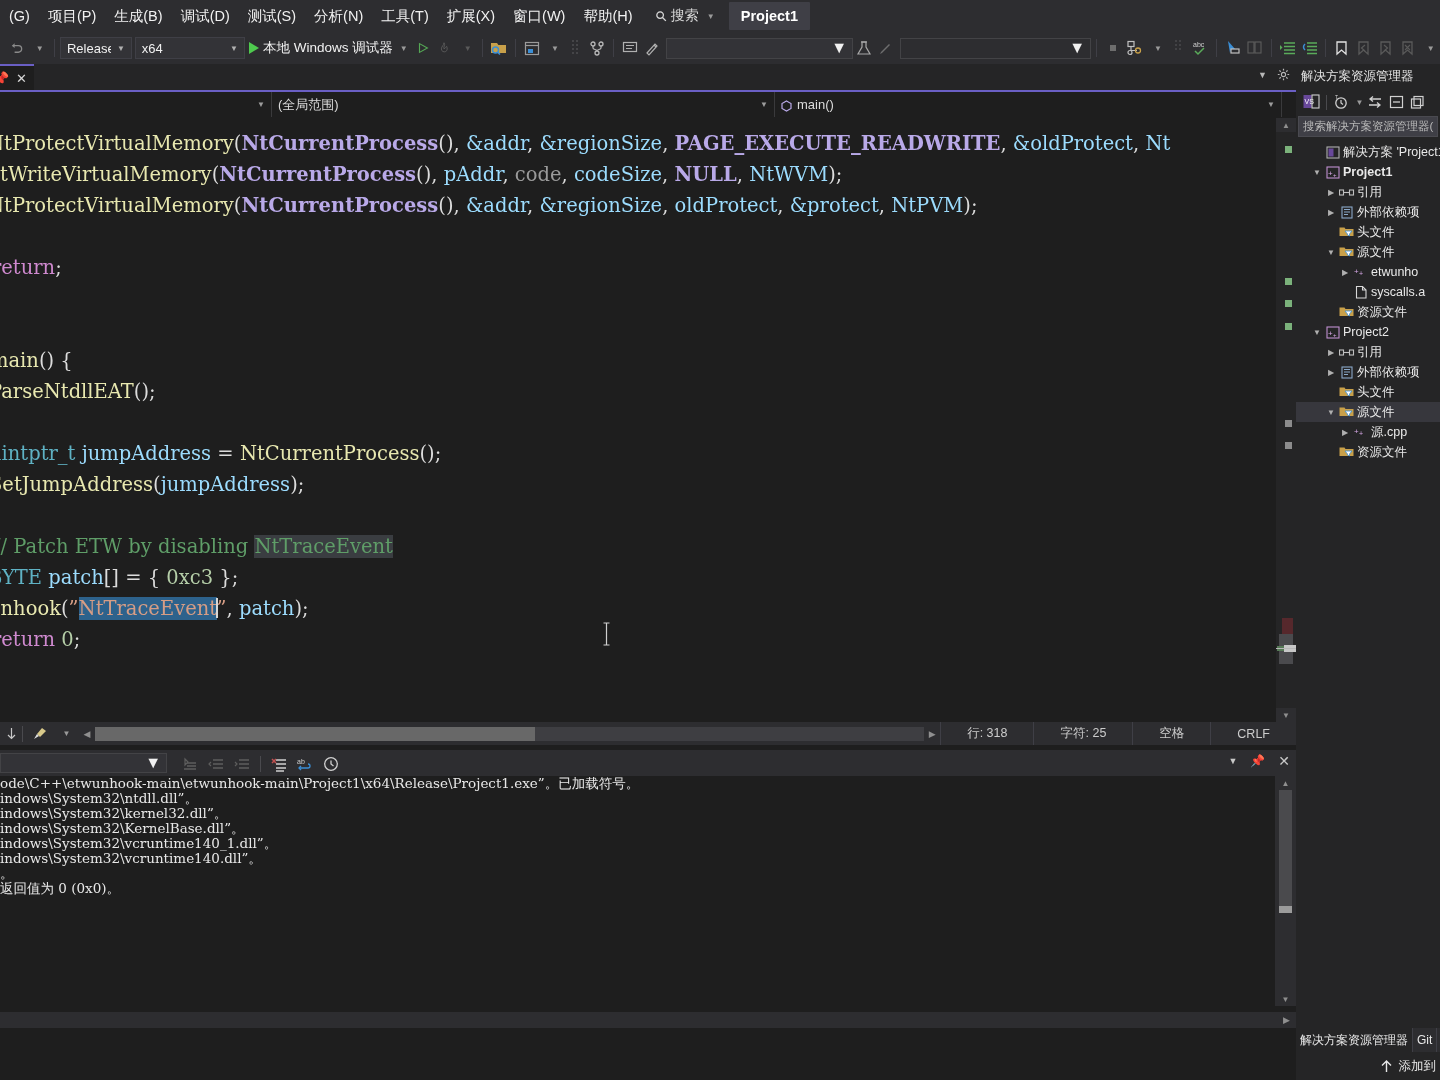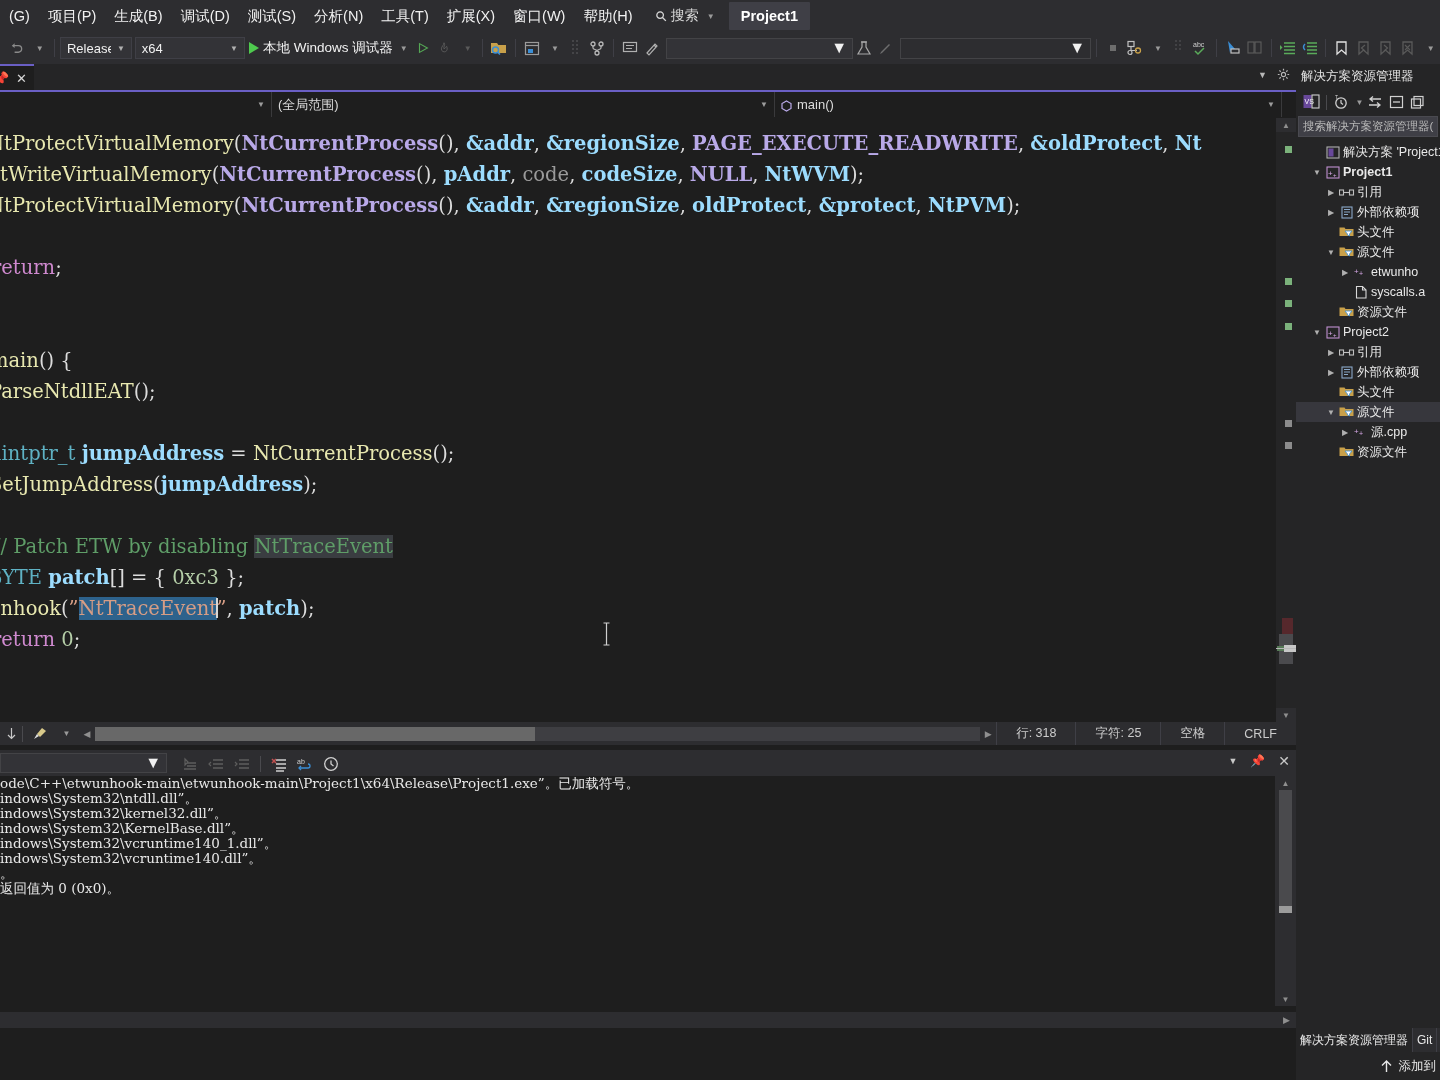--- a/index.html
+++ b/index.html
@@ -107,21 +107,21 @@
     background: #1e1e1e; overflow: hidden;
     font-family: "DejaVu Serif", serif;
   }
   .code-line {
     position: absolute; left: 0; white-space: pre;
     font-size: 19.5px; letter-spacing: 0px; line-height: 31px;
   }
   .c-key   { color: #d08ad0; }       
   .c-kw2   { color: #5fb2c4; }       
   .c-fn    { color: #e8e8b0; }       
-  .c-param { color: #9cdcfe; font-weight: bold; }
+  .c-param { color: #9cdcfe; }
   .c-macro { color: #b9a9e8; font-weight: bold; }
   .c-cmt   { color: #5f9e68; }
   .c-str   { color: #d69d85; }
   .c-num   { color: #b5cea8; }
   .c-punct { color: #dcdcdc; }
   .c-grey  { color: #9a9a9a; }
   .hl-ref  { background: #3a3d41; }
   .hl-sel  { background: #2d628c; }
   .caret-bar {
     display: inline-block; width: 1.5px; height: 20px; background: #d8d8d8;
@@ -155,21 +155,21 @@
   
   .ed-status {
     position: absolute; left: 0; top: 722px; width: 1296px; height: 23px;
     background: #2d2d30; display: flex; align-items: center;
     font-size: 12.5px; color: #cccccc;
   }
   .h-scroll-trk {
     height: 14px; background: #3e3e42; position: relative;
   }
   .h-thumb { position: absolute; left: 0; top: 0; height: 14px; background: #686868; }
-  .st-cell { padding: 0 19px; border-left: 1px solid #3f3f46; height: 23px;
+  .st-cell { padding: 0 26px; border-left: 1px solid #3f3f46; height: 23px;
              display: flex; align-items: center; white-space: nowrap; }
 
   
   .outpane {
     position: absolute; left: 0; top: 750px; width: 1296px; height: 278px;
     background: #1e1e1e;
   }
   .out-head {
     position: absolute; left: 0; top: 0; width: 1296px; height: 26px;
     background: #2d2d30; display: flex; align-items: center;

